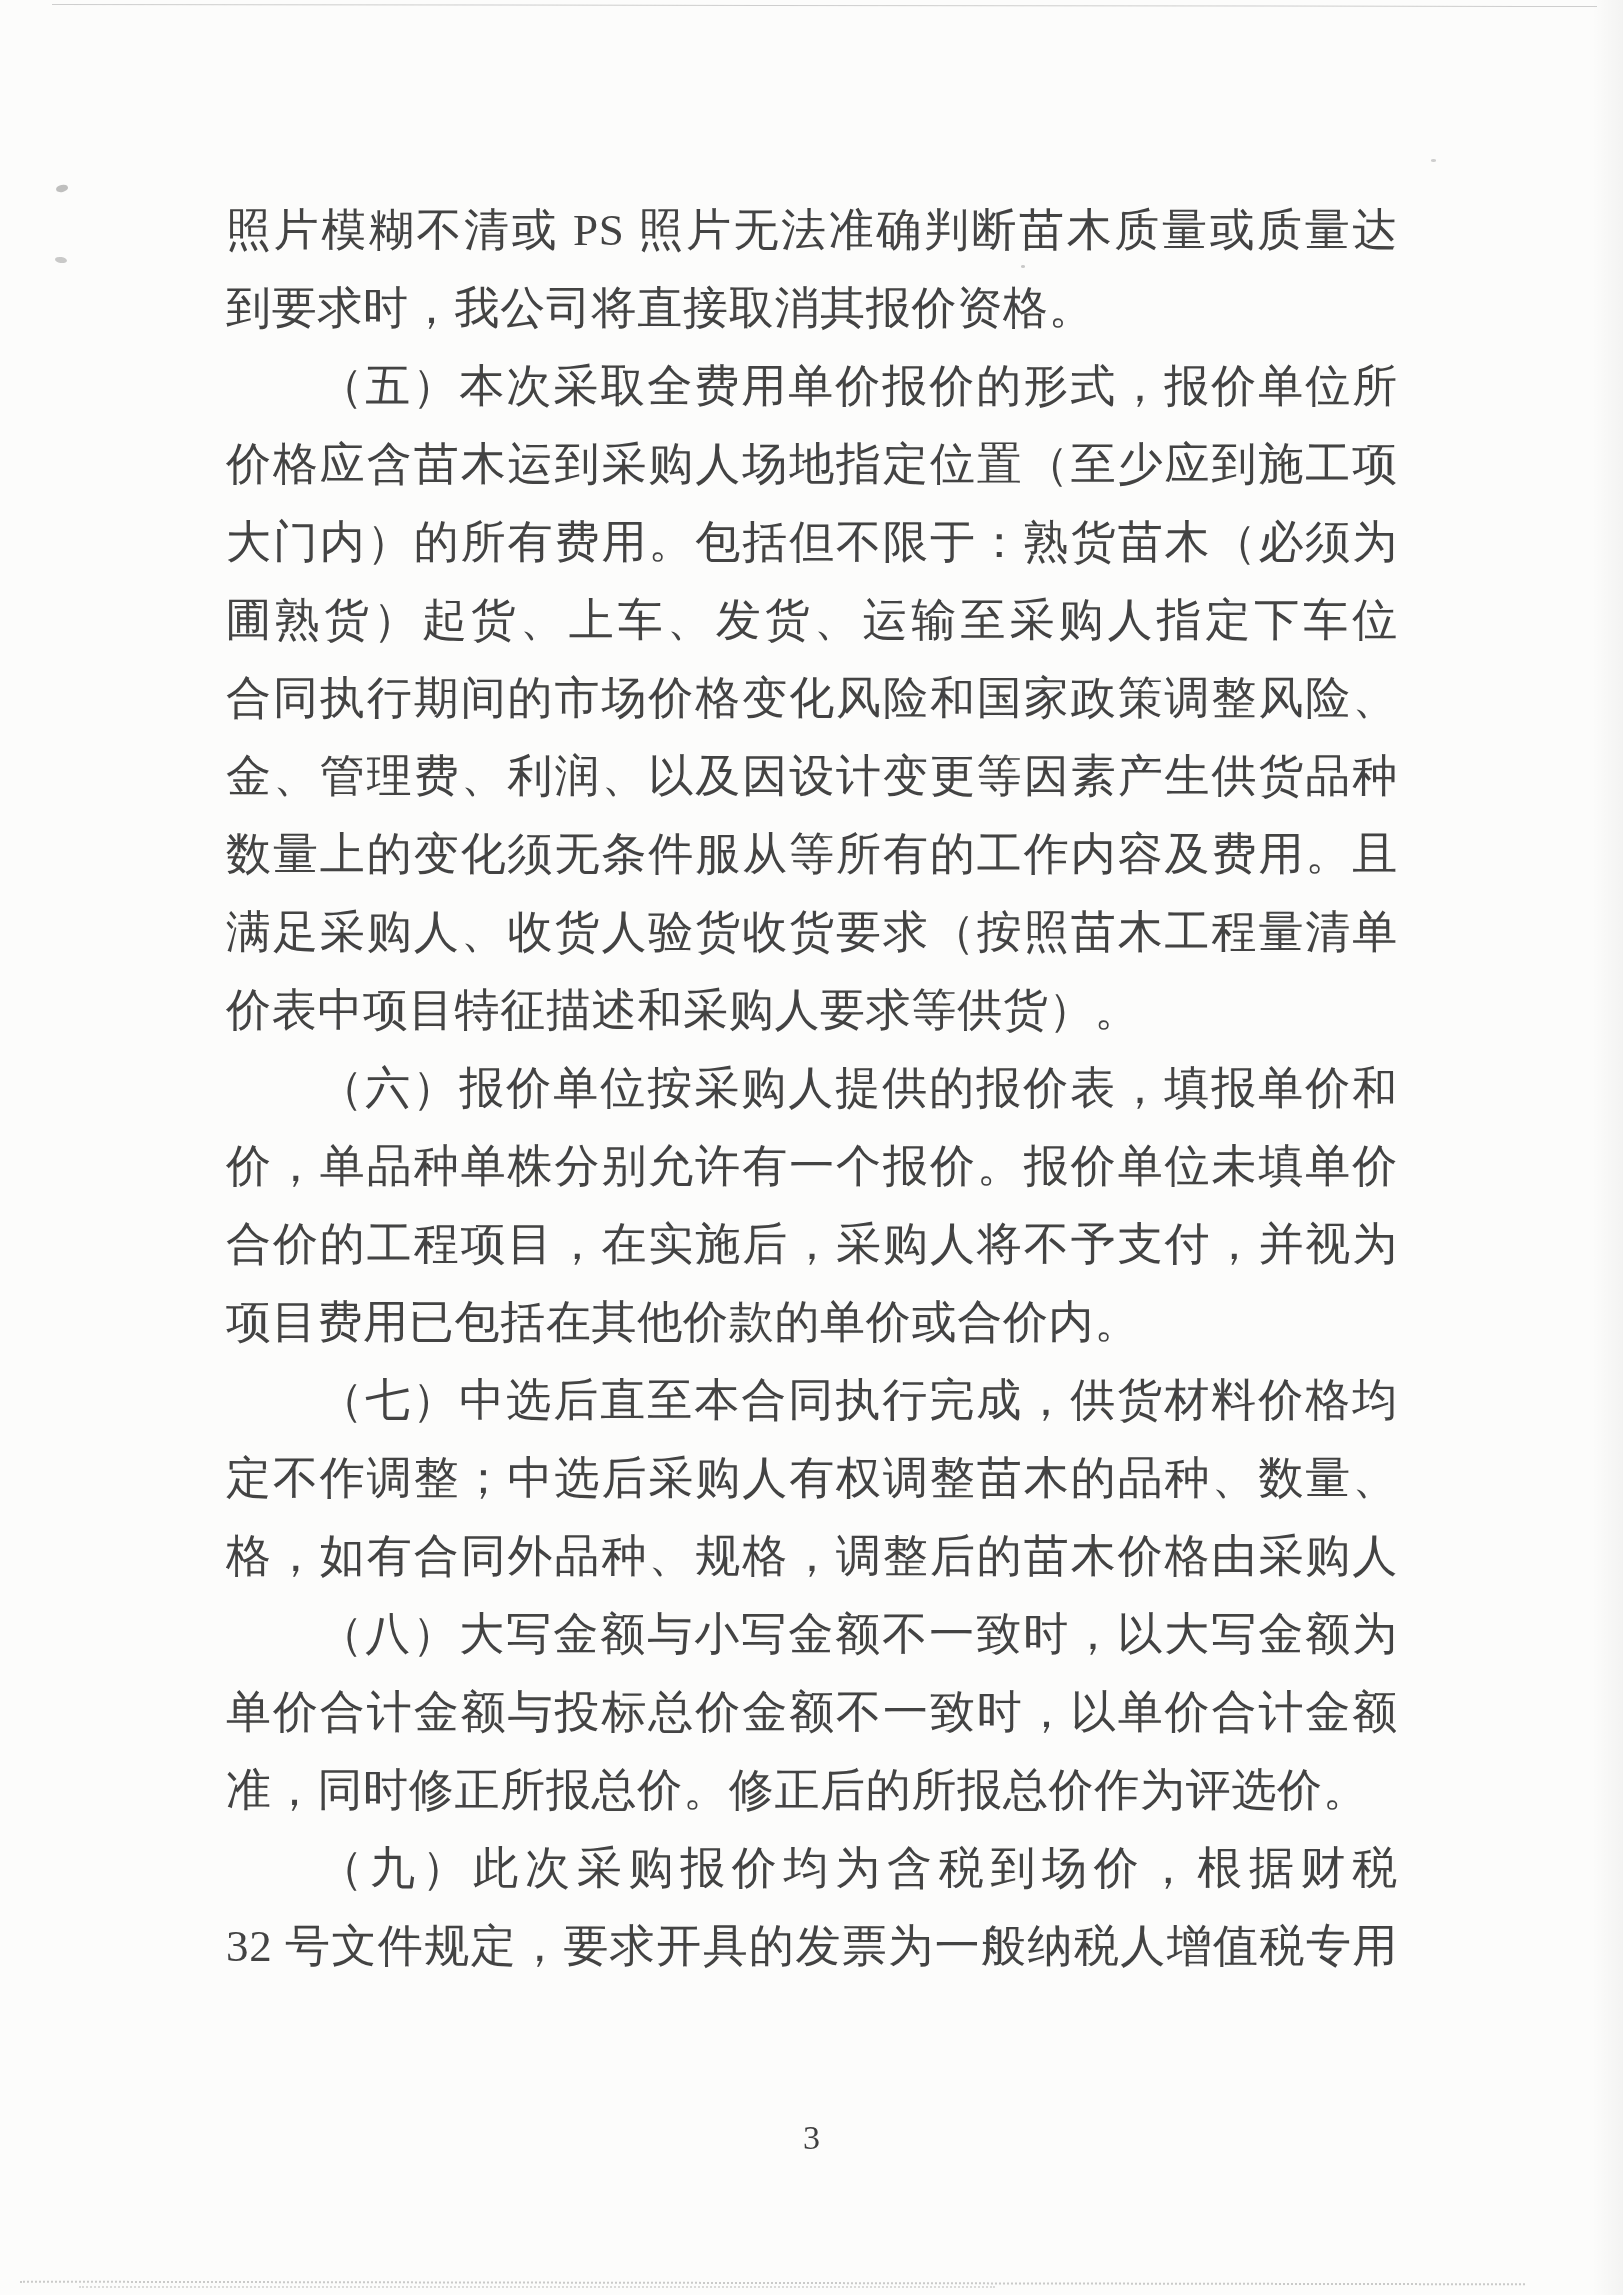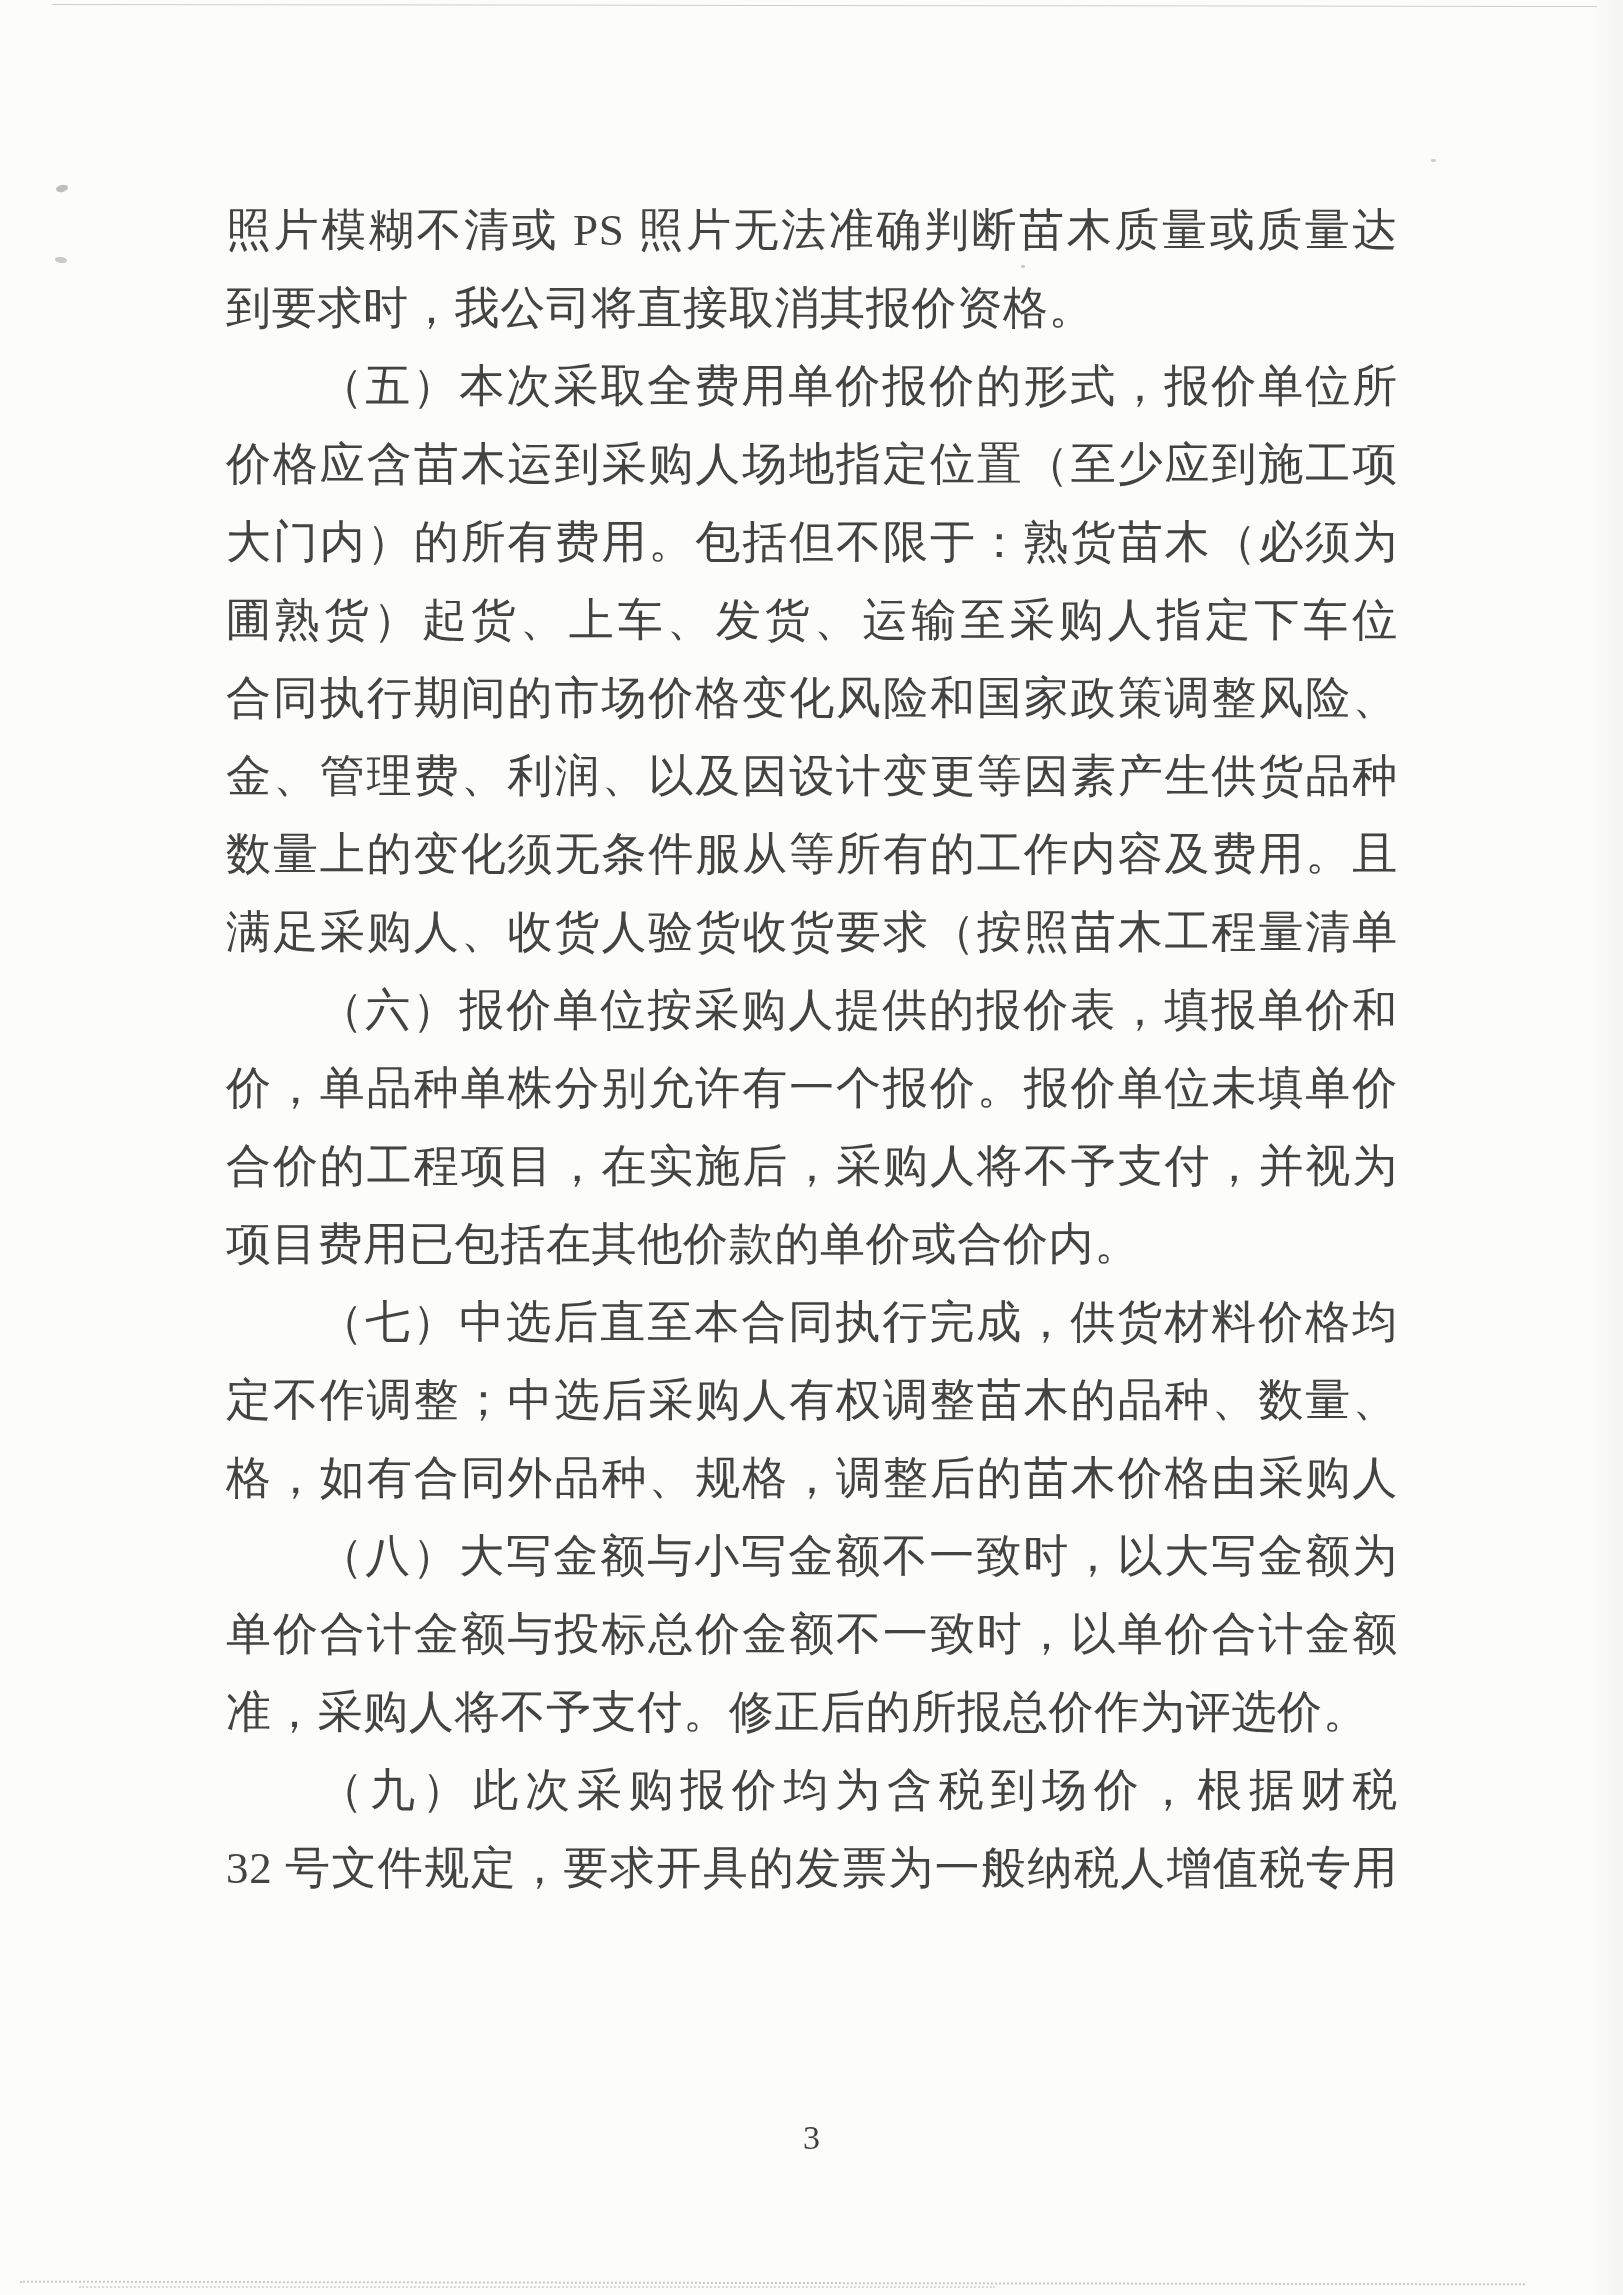--- a/index.html
+++ b/index.html
@@ -124,30 +124,31 @@
     <div class="line jst">照片模糊不清或 PS 照片无法准确判断苗木质量或质量达不</div>
     <div class="line">到要求时，我公司将直接取消其报价资格。</div>
     <div class="line jst indent">（五）本次采取全费用单价报价的形式，报价单位所报</div>
     <div class="line jst">价格应含苗木运到采购人场地指定位置（至少应到施工项目</div>
     <div class="line jst">大门内）的所有费用。包括但不限于：熟货苗木（必须为苗</div>
     <div class="line jst">圃熟货）起货、上车、发货、运输至采购人指定下车位置、</div>
     <div class="line jst">合同执行期间的市场价格变化风险和国家政策调整风险、税</div>
     <div class="line jst">金、管理费、利润、以及因设计变更等因素产生供货品种或</div>
     <div class="line jst">数量上的变化须无条件服从等所有的工作内容及费用。且须</div>
     <div class="line jst">满足采购人、收货人验货收货要求（按照苗木工程量清单报</div>
+    <div class="line">价表中项目特征描述和采购人要求等供货）。</div>
     <div class="line jst indent">（六）报价单位按采购人提供的报价表，填报单价和合</div>
     <div class="line jst">价，单品种单株分别允许有一个报价。报价单位未填单价或</div>
     <div class="line jst">合价的工程项目，在实施后，采购人将不予支付，并视为该</div>
     <div class="line">项目费用已包括在其他价款的单价或合价内。</div>
     <div class="line jst indent">（七）中选后直至本合同执行完成，供货材料价格均固</div>
     <div class="line jst">定不作调整；中选后采购人有权调整苗木的品种、数量、规</div>
     <div class="line jst">格，如有合同外品种、规格，调整后的苗木价格由采购人询</div>
     <div class="line jst indent">（八）大写金额与小写金额不一致时，以大写金额为准；</div>
     <div class="line jst">单价合计金额与投标总价金额不一致时，以单价合计金额为</div>
-    <div class="line">准，采购人将不予支付。修正后的所报总价作为评选价。</div>
+    <div class="line">准，同时修正所报总价。修正后的所报总价作为评选价。</div>
     <div class="line jst indent">（九）此次采购报价均为含税到场价，根据财税〔2018〕</div>
     <div class="line jst">32 号文件规定，要求开具的发票为一般纳税人增值税专用发</div>
   </div>
 
   <div class="page-number">3</div>
 
   <div class="art art-bottom-noise"></div>
   <div class="art art-bottom-noise2"></div>
 
 </div>

